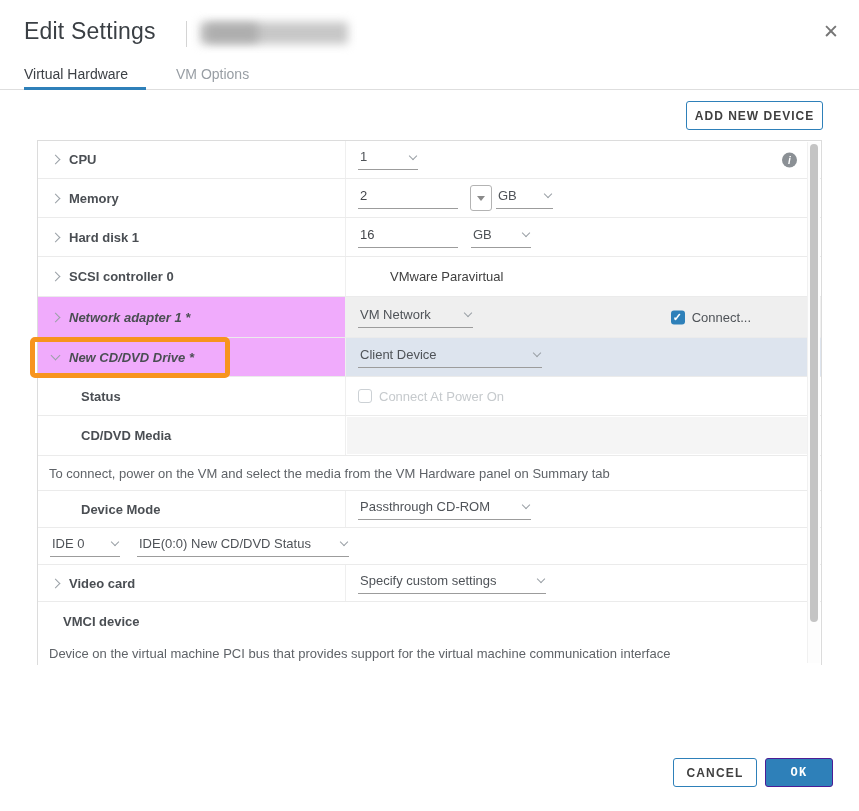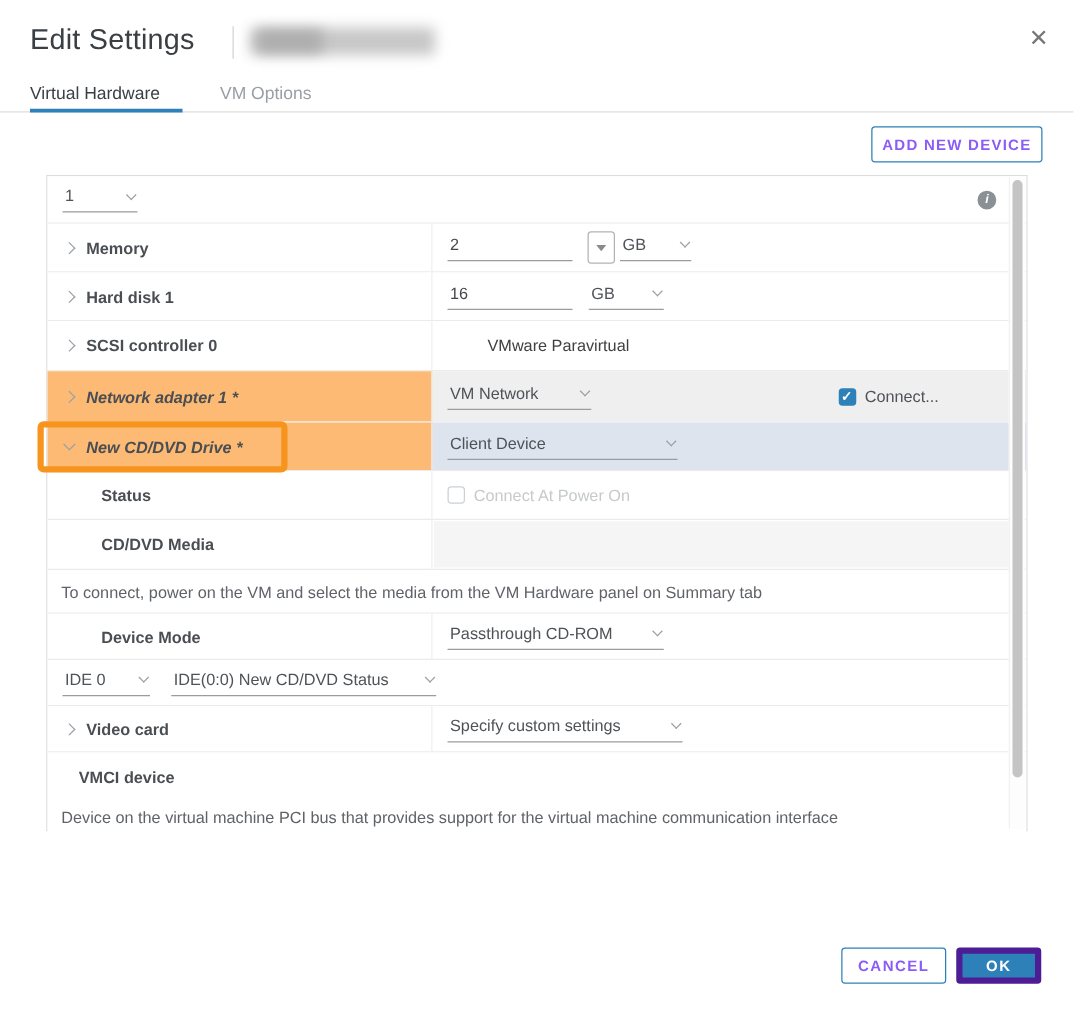--- a/index.html
+++ b/index.html
@@ -14,40 +14,40 @@
   .close-x { position:absolute; right:20px; top:22px; font-size:19px; color:#767676; font-weight:400; cursor:pointer; line-height:1; }
 
   
   .tabbar { position:absolute; left:0; top:62px; width:859px; height:28px; border-bottom:1px solid #dedede; }
   .tab { position:absolute; top:4px; font-size:14px; cursor:pointer; }
   .tab.active { left:24px; color:#3c4045; }
   .tab.inactive { left:176px; color:#989ea4; }
   .tab-underline { position:absolute; left:24px; top:87px; width:122px; height:3px; background:#2e80b9; }
 
   
-  .btn-outline { position:absolute; border:1px solid #2e80b9; color:#8b5cf6; background:#fff; border-radius:3px;
+  .btn-outline { position:absolute; border:1px solid #2e80b9; color:#404040; background:#fff; border-radius:3px;
     font-size:12px; font-weight:700; letter-spacing:1px; display:flex; align-items:center; justify-content:center; cursor:pointer;
-    font-family:"Liberation Sans", sans-serif;margin-left:11px; }
+    font-family:"Liberation Sans", sans-serif; }
   .add-device { left:686px; top:101px; width:137px; height:29px; }
 
   
   .table { position:absolute; left:37px; top:140px; width:785px; height:525px; border:1px solid #dcdcdc; background:#fff; }
   .row { position:relative; display:flex; align-items:stretch; border-bottom:1px solid #ebebeb; background:#fff; }
   .row:last-child { border-bottom:none; }
   .cell { display:flex; align-items:center; }
   .cell.label { width:308px; border-right:1px solid #efefef; }
   .cell.value { flex:1; padding-left:12px; position:relative; }
   .lbl { font-size:13px; font-weight:600; color:#4a4e53; }
   .lbl.italic { font-style:italic; }
   .val-text { font-size:13px; color:#404040; }
   .pad-top { padding-left:14px; }
   .pad-sub { padding-left:43px; }
   .pad-vmci { padding-left:25px; }
 
-  .row.bg-cyan-label .cell.label { background:#fdba74; }
+  .row.bg-cyan-label .cell.label { background:#f0abfc; }
   .row.valgray .cell.value { background:#efefef; }
   .row.valsel  .cell.value { background:#dde4ee; }
 
   .note-row { display:flex; align-items:center; padding-left:11px; font-size:13px; color:#5f6368; background:#fff; border-bottom:1px solid #ebebeb; }
 
   
   .chev { display:inline-block; width:7px; height:7px; border-right:1.6px solid #9aa0a6; border-bottom:1.6px solid #9aa0a6; transform:rotate(-45deg); margin-right:10px; flex:none; cursor:pointer; }
   .chev.down { transform:rotate(45deg); margin-top:-3px; }
   .ddchev { display:inline-block; width:6px; height:6px; border-right:1.4px solid #9aa0a6; border-bottom:1.4px solid #9aa0a6; transform:rotate(45deg); margin-left:8px; margin-bottom:2px; flex:none; }
 
@@ -72,21 +72,21 @@
   
   .sb-track { position:absolute; top:1px; bottom:1px; right:1px; width:13px; background:#fdfdfd; border-left:1px solid #f1f1f1; cursor:pointer; }
   .sb-thumb { position:absolute; top:2px; right:2px; width:8px; height:478px; background:#c4c4c4; border-radius:4px; cursor:grab; }
 
   
   .hl-orange { position:absolute; left:30px; top:337px; width:200px; height:41px; border:5px solid #f7941e; border-radius:5px; pointer-events:none; z-index:5; }
 
   
   .footer { position:absolute; right:26px; bottom:24px; display:flex; gap:8px; }
   .btn-cancel { position:static; width:84px; height:29px; letter-spacing:1.2px; }
-  .btn-primary { width:68px; height:29px; background:#2e80b9; color:#fff; border:5px solid #4c1d95; border-radius:3px; font-size:12px; font-weight:700; letter-spacing:1.2px; display:flex; align-items:center; justify-content:center; cursor:pointer; }
+  .btn-primary { width:68px; height:29px; background:#2e80b9; color:#fff; border:1px solid #4c1d95; border-radius:3px; font-size:12px; font-weight:700; letter-spacing:1.2px; display:flex; align-items:center; justify-content:center; cursor:pointer;font-family:Liberation Mono, monospace; }
 
   
   .h38{height:38px;} .h39{height:39px;} .h40{height:40px;gap:32px;} .h41{height:41px;} .h35{height:35px;} .h37{height:37px;} .h26{height:26px; border-bottom:none;}
 </style>
 </head>
 <body>
 
 <div class="stage">
 
   <div class="title">Edit Settings</div>
@@ -99,20 +99,24 @@
     <div class="tab active">Virtual Hardware</div>
     <div class="tab inactive">VM Options</div>
   </div>
   <div class="tab-underline"></div>
 
   <div class="btn-outline add-device">ADD NEW DEVICE</div>
 
   <div class="table">
 
     <div class="row h38">
+      <div class="cell label pad-top">
+        <span class="chev"></span>
+        <span class="lbl">CPU</span>
+      </div>
       <div class="cell value">
         <span class="dd" style="width:60px">
           <span>1</span>
           <span class="ddchev"></span>
         </span>
         <span class="info-icon">i</span>
       </div>
     </div>
 
     <div class="row h39">

